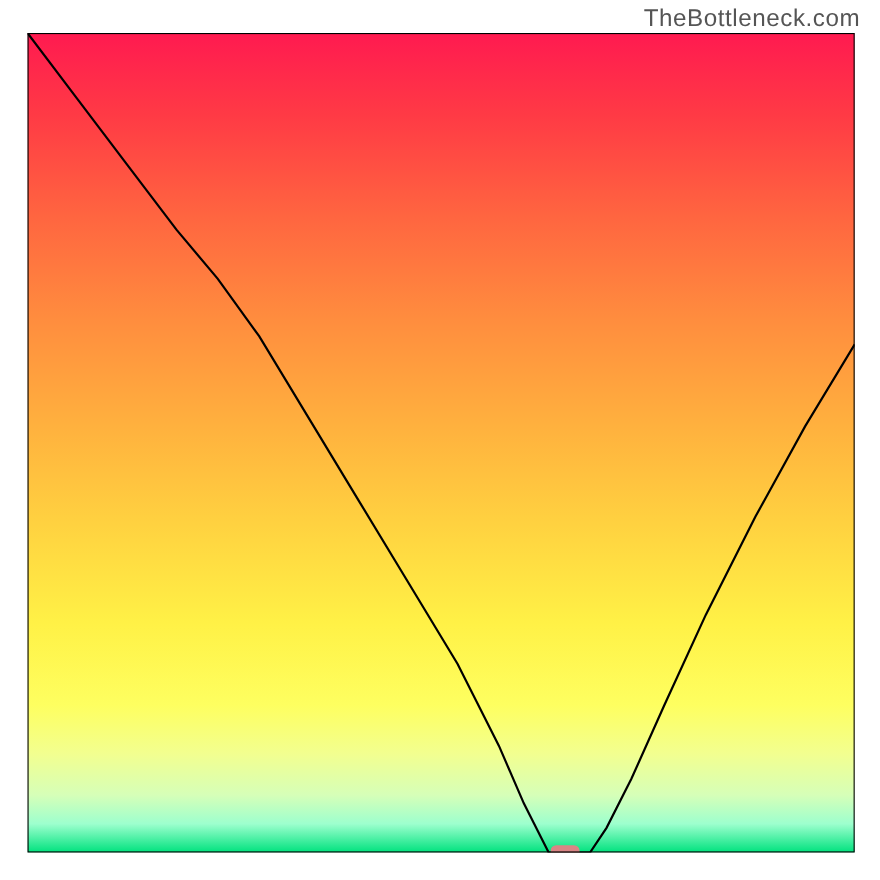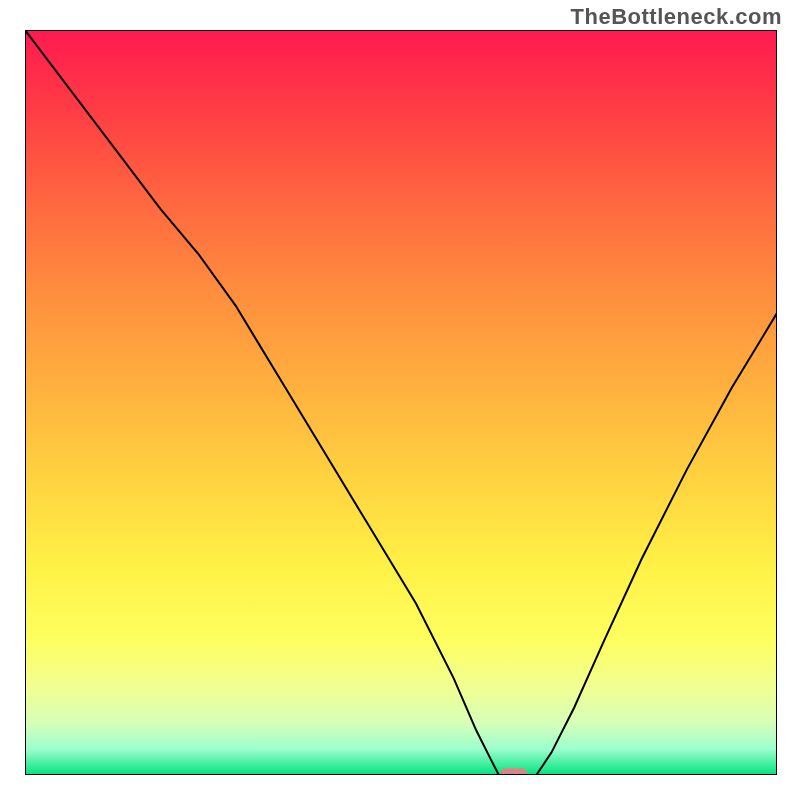--- a/index.html
+++ b/index.html
@@ -10,21 +10,21 @@
     font-family: Arial, sans-serif;
     overflow: hidden;
     position: relative;
   }
   .watermark {
     position: absolute;
     top: 4px;
     right: 18px;
     color: #555555;
     font-size: 22px;
-    font-weight: bold;
+    font-weight: normal;
     letter-spacing: 0.5px;
     z-index: 10;
   }
   .plot-area {
     position: absolute;
     left: 25px;
     top: 30px;
     width: 752px;
     height: 745px;
   }

